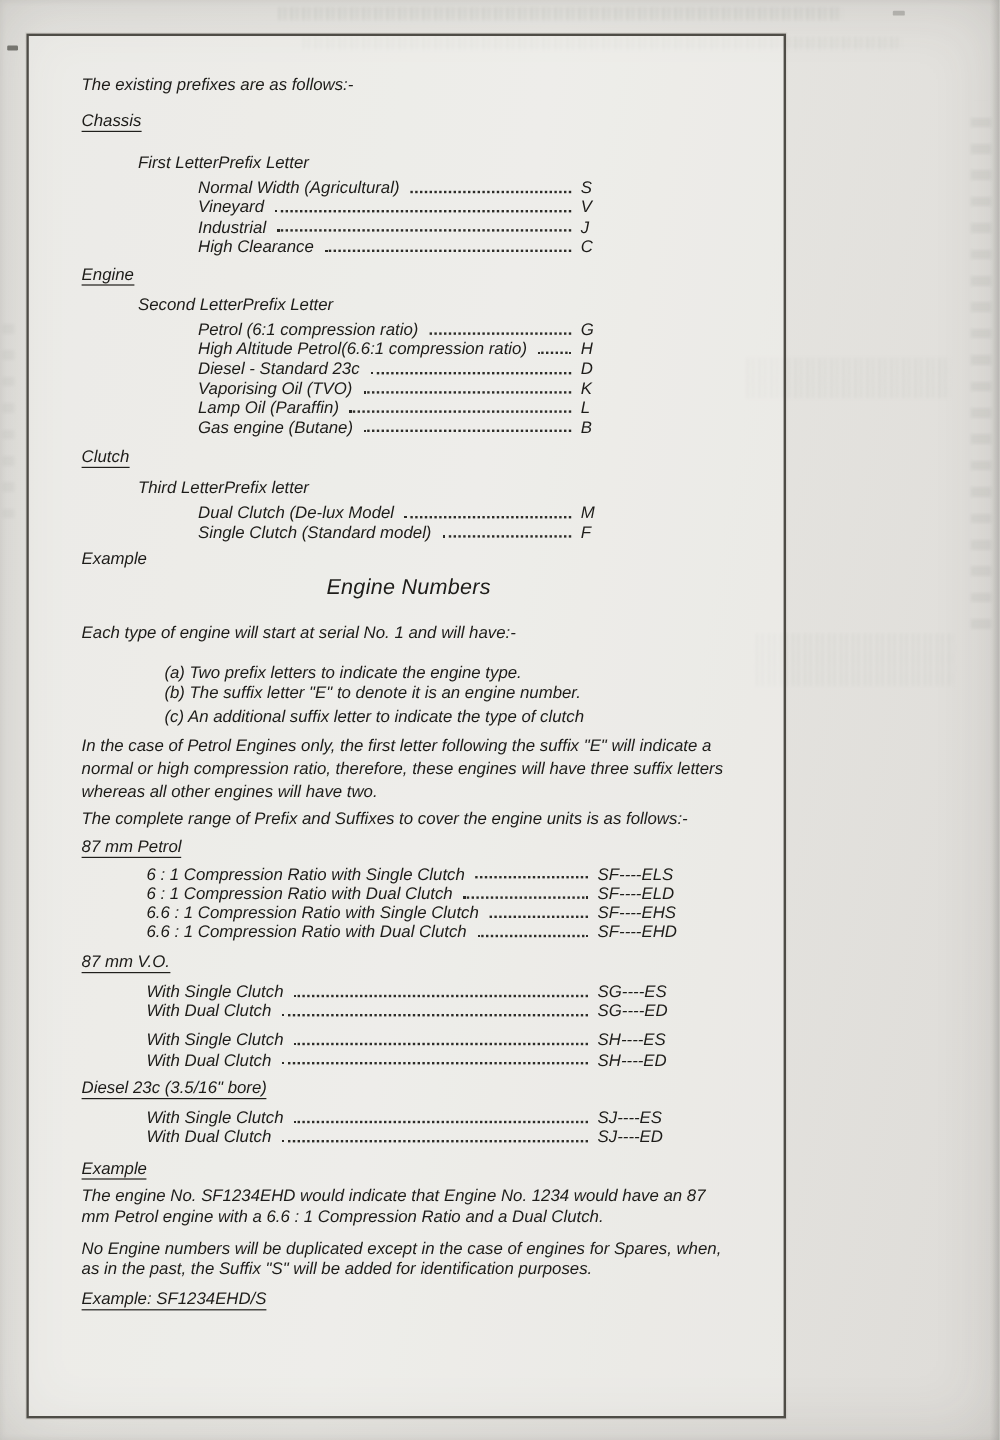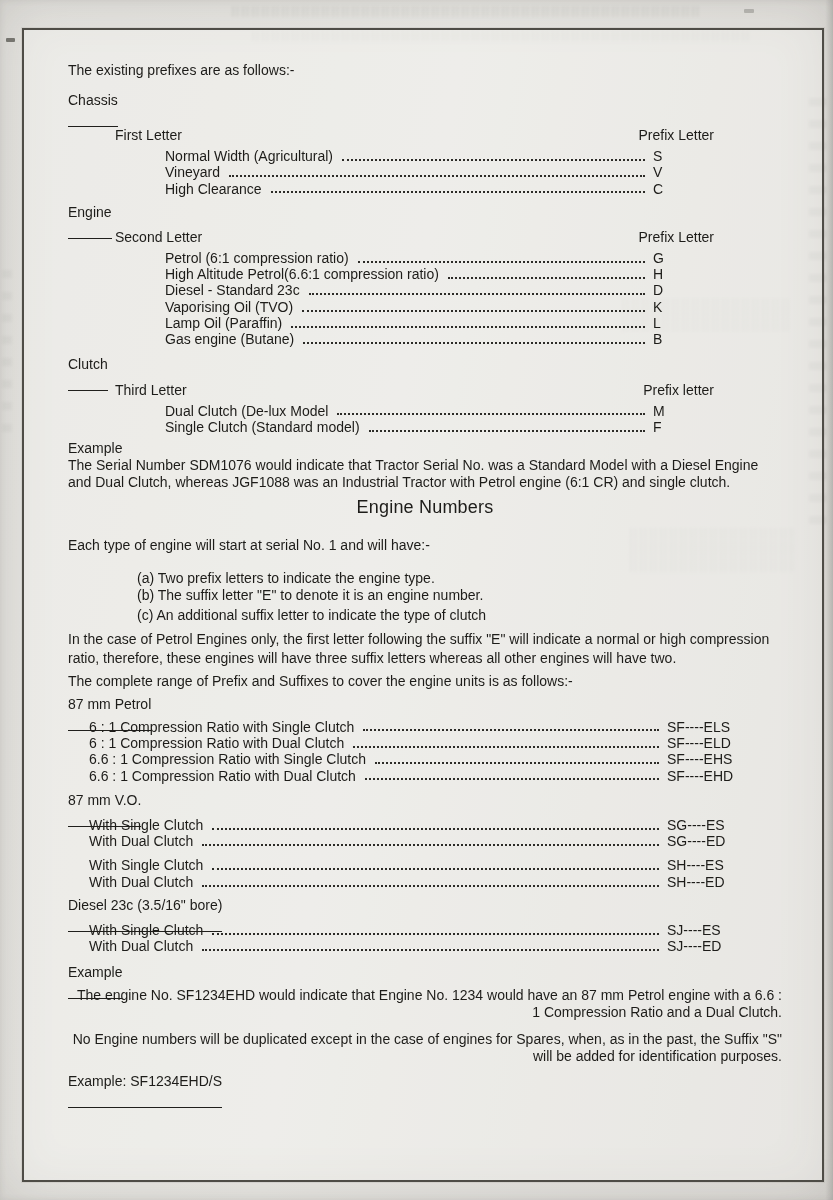--- a/index.html
+++ b/index.html
@@ -16,46 +16,47 @@
     position: absolute; inset: 0;
     background: linear-gradient(100deg, #e4e3df 0%, #e8e7e3 45%, #dedcd8 100%);
     box-shadow: inset 0 0 55px rgba(66,64,58,.16), inset 0 0 6px rgba(66,64,58,.10);
   }
   .page::after {
     content: ""; position: absolute; right: 0; top: 0; width: 8px; height: 100%;
     background: linear-gradient(to right, rgba(70,70,64,0), rgba(70,70,64,.16));
     pointer-events: none;
   }
   .frame {
-    position: absolute; left: 22px; top: 28px; width: 802px; height: 1154px;
+    position: absolute; left: 22px; top: 28px; width: 633px; height: 1154px;
     border: 2px solid #4e4c46;
     padding: 32px 40px 0 44px;
     background: rgba(250,250,247,.35);
     box-shadow: 0 0 0 1px rgba(120,118,110,.12);
+    font-style: italic;
   }
   p, h2, h3 { font-weight: 400; }
   h3 { font-size: 14px; line-height: 17px; }
   h2 { font-size: 18px; line-height: 21px; text-align: center; letter-spacing: .2px; }
   .line { line-height: 17px; }
   .para { line-height: 19px; }
-  .para2 { line-height: 17.5px; text-align: right; }
-  .u { border-bottom: 1.5px solid #201f1c; padding-bottom: 18px; }
-  .cols { display: flex; justify-content: space-between; line-height: 17px; }
+  .para2 { line-height: 17.5px; }
+  .u { border-bottom: 1.5px solid #201f1c; padding-bottom: 1px; }
+  .cols { display: flex; line-height: 17px; }
   .cols .cl { margin-left: 47px; }
   .cols .cr { margin-right: 68px; }
   .row { display: flex; align-items: flex-end; line-height: 16.3px; }
   .row .leader {
     flex: 1; align-self: flex-end; min-width: 16px;
     margin: 0 8px 3.5px 9px;
     border-bottom: 2px dotted #2c2b27;
   }
   .row .code { white-space: nowrap; }
   .ptable .row { margin-left: 97px; margin-right: 116px; }
   .ptable .code { min-width: 13px; }
-  .stable .row { margin-left: 21px; margin-right: 48px; }
+  .stable .row { margin-left: 54px; margin-right: 48px; }
   .stable .code { min-width: 67px; }
   .list { list-style: none; }
   .list li { margin-left: 69px; line-height: 17px; }
   .bleed { position: absolute; pointer-events: none; filter: blur(1.5px); }
   .bleed-text {
     background-image:
       repeating-linear-gradient(90deg, rgba(86,98,88,.55) 0 2px, transparent 2px 4px, rgba(86,98,88,.38) 4px 7px, transparent 7px 10px),
       repeating-linear-gradient(0deg, rgba(228,227,223,.9) 0 2px, transparent 2px 11px, rgba(228,227,223,.9) 11px 17px);
   }
   .streak { background: repeating-linear-gradient(0deg, rgba(90,95,88,.35) 0 8px, transparent 8px 22px); }
@@ -90,20 +91,25 @@
             <span>Normal Width (Agricultural)</span>
             <span class="leader"></span>
             <span class="code">S</span>
           </div>
         <div class="row">
             <span>Vineyard</span>
             <span class="leader"></span>
             <span class="code">V</span>
           </div>
         <div class="row">
+            <span>Industrial</span>
+            <span class="leader"></span>
+            <span class="code">J</span>
+          </div>
+        <div class="row">
             <span>High Clearance</span>
             <span class="leader"></span>
             <span class="code">C</span>
           </div>
       </div>
     </section>
 
     <section class="ptable">
       <h3 style="margin-top:7px"><span class="u">Engine</span></h3>
       <div class="cols" style="margin-top:8px">
@@ -158,21 +164,20 @@
           </div>
         <div class="row">
             <span>Single Clutch (Standard model)</span>
             <span class="leader"></span>
             <span class="code">F</span>
           </div>
       </div>
     </section>
 
     <p class="line" style="margin-top:5px">Example</p>
-    <p class="para" style="line-height:17.2px">The Serial Number SDM1076 would indicate that Tractor Serial No. was a Standard Model with a Diesel Engine and Dual Clutch, whereas JGF1088 was an Industrial Tractor with Petrol engine (6:1 CR) and single clutch.</p>
 
     <h2 style="margin-top:5px">Engine Numbers</h2>
     <p class="line" style="margin-top:19px">Each type of engine will start at serial No. 1 and will have:-</p>
     <ul class="list" style="margin-top:16px">
       <li>(a) Two prefix letters to indicate the engine type.</li>
       <li>(b) The suffix letter "E" to denote it is an engine number.</li>
       <li style="margin-top:3px">(c) An additional suffix letter to indicate the type of clutch</li>
     </ul>
     <p class="para" style="margin-top:6px">In the case of Petrol Engines only, the first letter following the suffix  "E"  will indicate a normal or high compression ratio, therefore, these engines will have three suffix letters whereas all other engines will have two.</p>
     <p class="line" style="margin-top:5px">The complete range of Prefix and Suffixes to cover the engine units is as follows:-</p>

